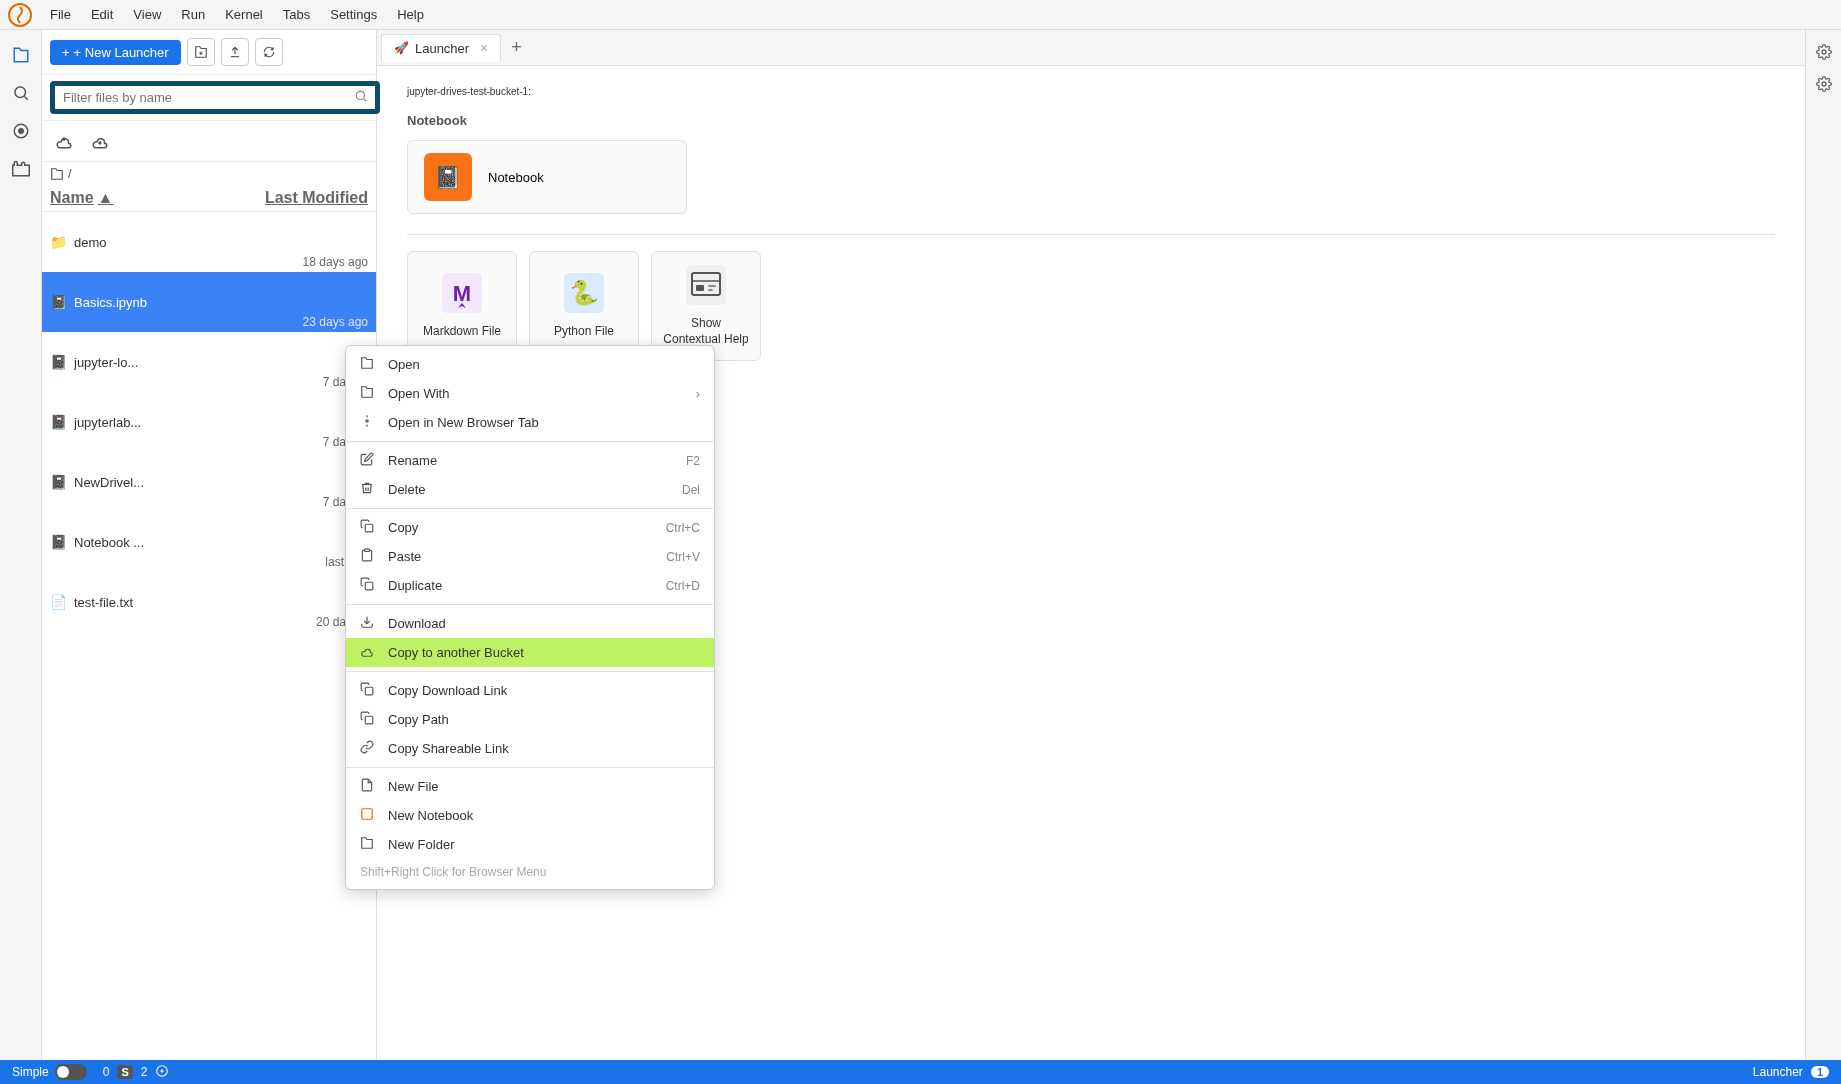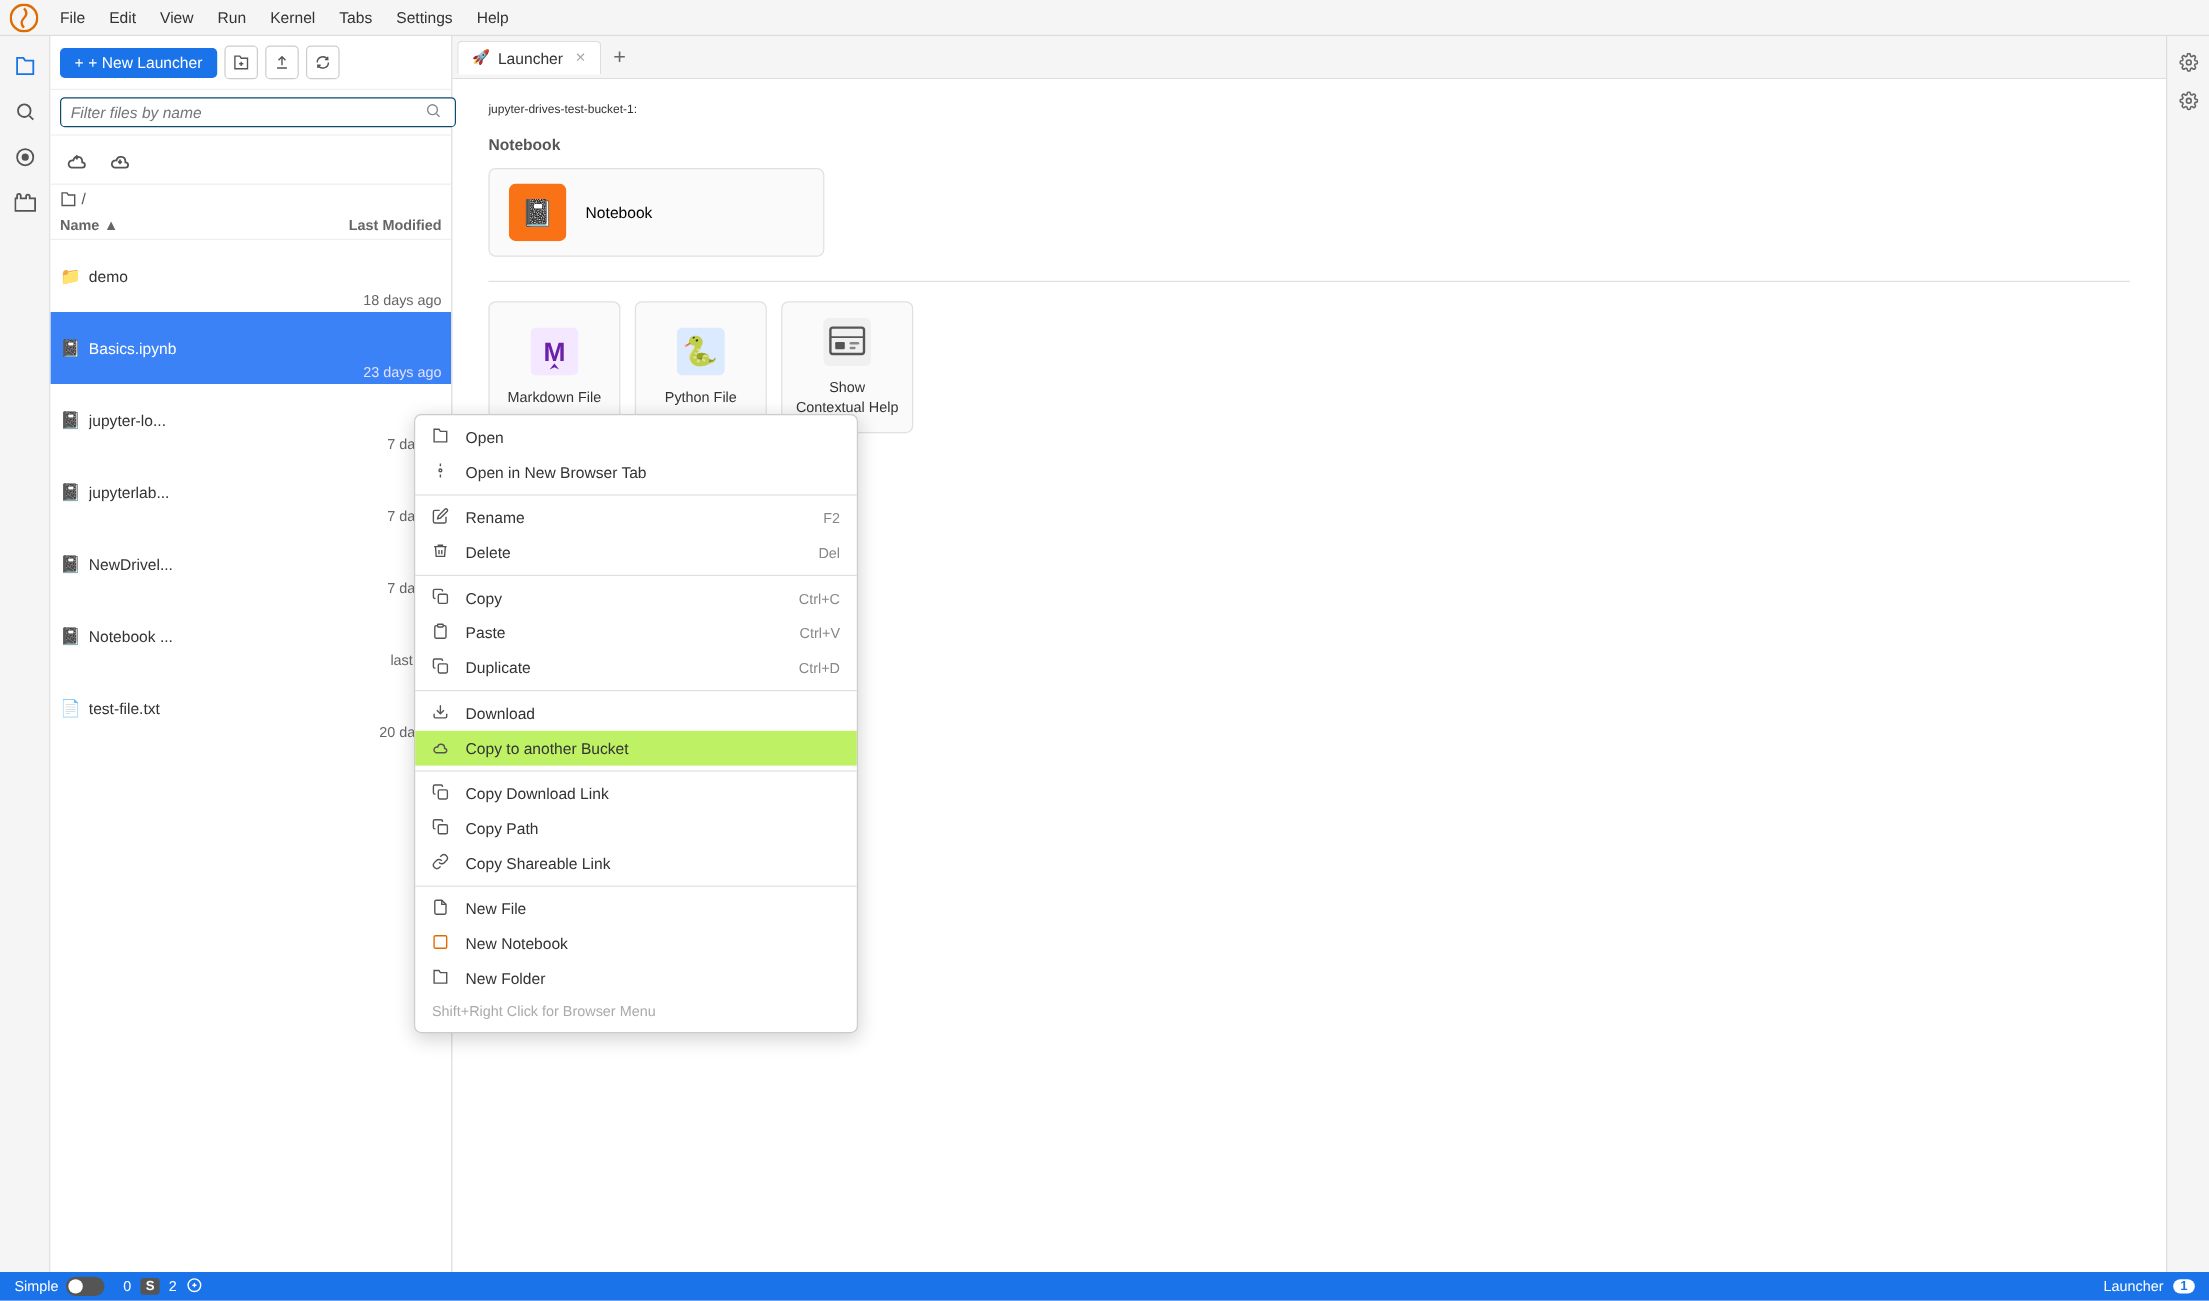--- a/index.html
+++ b/index.html
@@ -107,27 +107,26 @@
     }
 
     .search-bar {
       padding: 6px 8px;
       border-bottom: 1px solid #eee;
       display: flex;
       align-items: center;
     }
     .search-input {
       flex: 1;
-      border: 1px solid #0c4a6e;
+      border: 5px solid #0c4a6e;
       border-radius: 4px;
       padding: 4px 8px;
       font-size: 13px;
       color: #15803d;
       outline: none;
-      font-style: italic;
     }
     .search-icon-btn {
       margin-left: -26px;
       color: #888;
       cursor: pointer;
     }
 
     .cloud-toolbar {
       padding: 6px 8px;
       display: flex;
@@ -153,23 +152,24 @@
       align-items: center;
       gap: 4px;
       font-size: 13px;
       color: #555;
     }
 
     .file-list-header {
       display: flex;
       padding: 4px 8px;
       border-bottom: 1px solid #eee;
-      font-size: 12px;
+      font-size: 16px;
       color: #666;
       font-weight: 600;
+      text-decoration: underline;
     }
     .file-list-header .col-name { flex: 1; }
     .file-list-header .col-date { width: 120px; text-align: right; }
 
     .file-list {
       flex: 1;
       overflow-y: auto;
     }
     .file-item {
       display: flex;
@@ -560,20 +560,29 @@
         <span class="ctx-icon">
           <svg width="14" height="14" viewBox="0 0 24 24" fill="none" stroke="#555" stroke-width="2">
               <path d="M3 3h7l2 3h9v15H3z"></path>
             </svg>
         </span>
         <span class="ctx-label">Open</span>
       </div>
       <div class="ctx-item">
         <span class="ctx-icon">
           <svg width="14" height="14" viewBox="0 0 24 24" fill="none" stroke="#555" stroke-width="2">
+              <path d="M3 3h7l2 3h9v15H3z"></path>
+            </svg>
+        </span>
+        <span class="ctx-label">Open With</span>
+        <span class="ctx-arrow">›</span>
+      </div>
+      <div class="ctx-item">
+        <span class="ctx-icon">
+          <svg width="14" height="14" viewBox="0 0 24 24" fill="none" stroke="#555" stroke-width="2">
               <circle cx="12" cy="12" r="2"></circle>
               <line x1="12" y1="2" x2="12" y2="6"></line>
               <line x1="12" y1="18" x2="12" y2="22"></line>
             </svg>
         </span>
         <span class="ctx-label">Open in New Browser Tab</span>
       </div>
       <div class="ctx-separator"></div>
       <div class="ctx-item">
         <span class="ctx-icon">

